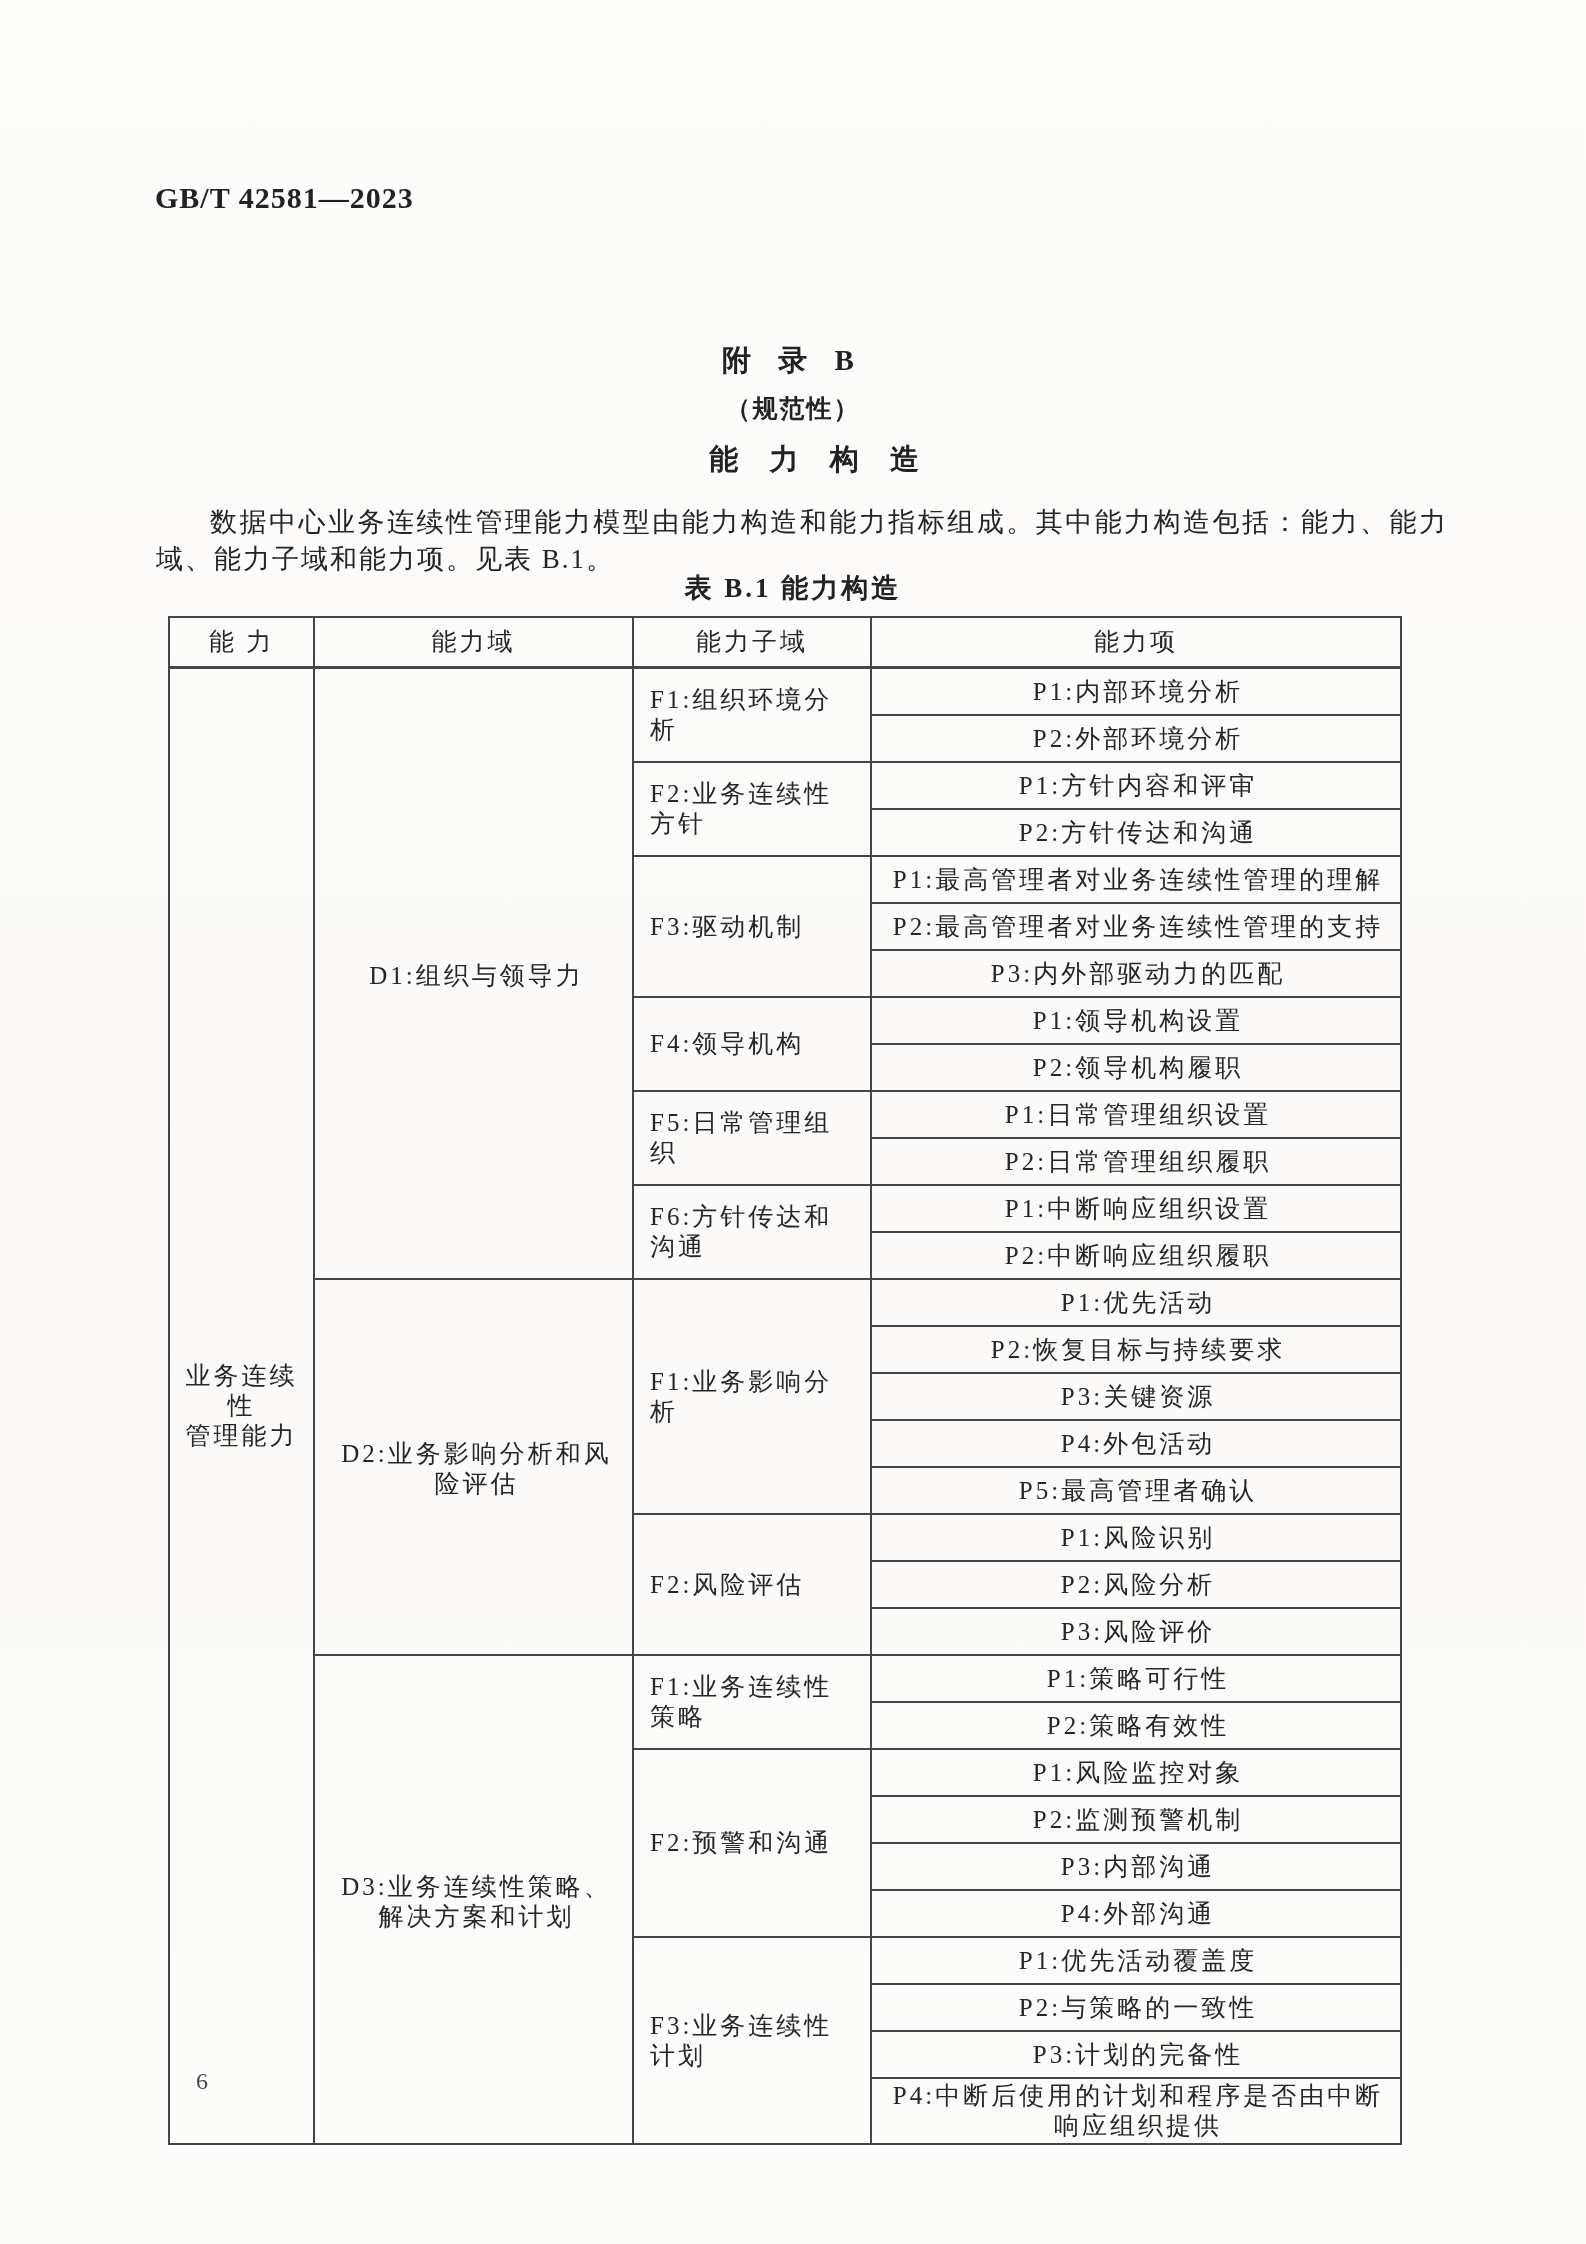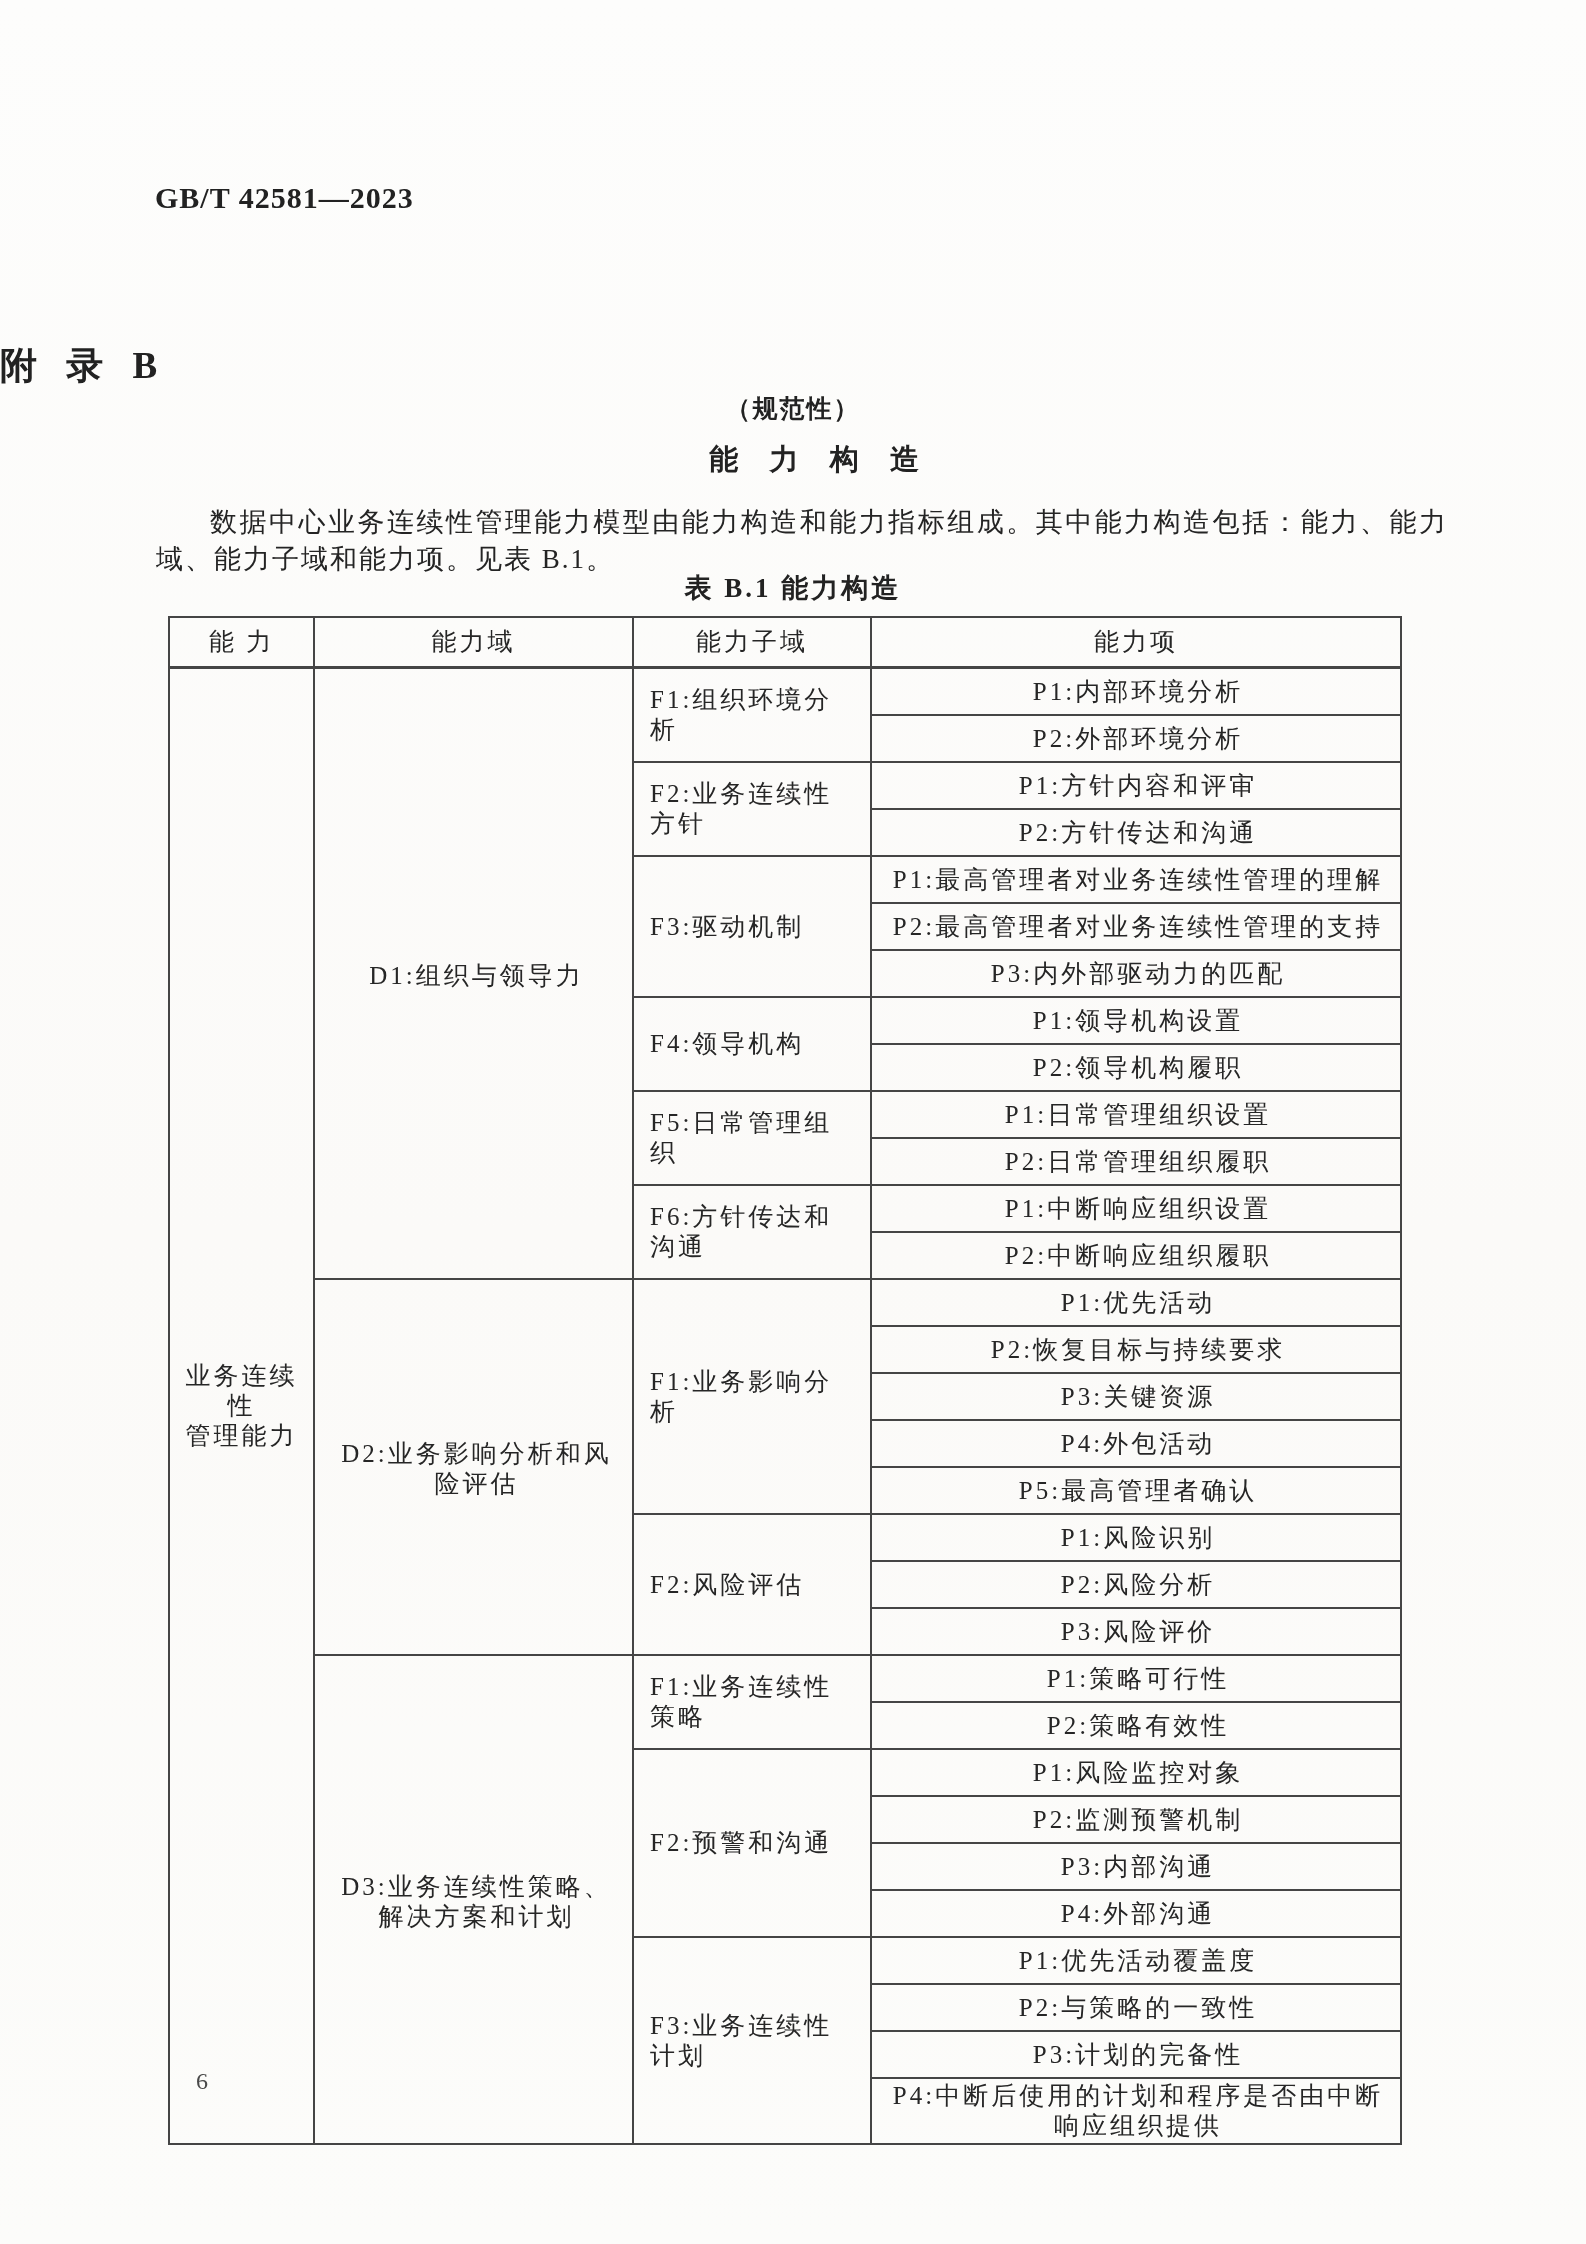--- a/index.html
+++ b/index.html
@@ -19,21 +19,21 @@
   .doc-number{
     position:absolute;
     left:155px; top:181px;
     font-size:30px;
     font-weight:bold;
     letter-spacing:1px;
     color:#222;
   }
   .title-1{
     position:absolute; left:0; top:341px; width:100%;
-    text-align:left; font-size:37px; font-weight:bold;
+    text-align:center; font-size:29px; font-weight:bold;
     letter-spacing:10px; color:#222;
   }
   .title-2{
     position:absolute; left:0; top:392px; width:100%;
     text-align:center; font-size:25px; font-weight:bold;
     letter-spacing:2px; color:#222;
   }
   .title-3{
     position:absolute; left:0; top:440px; width:100%;
     text-align:center; font-size:29px; font-weight:bold;

